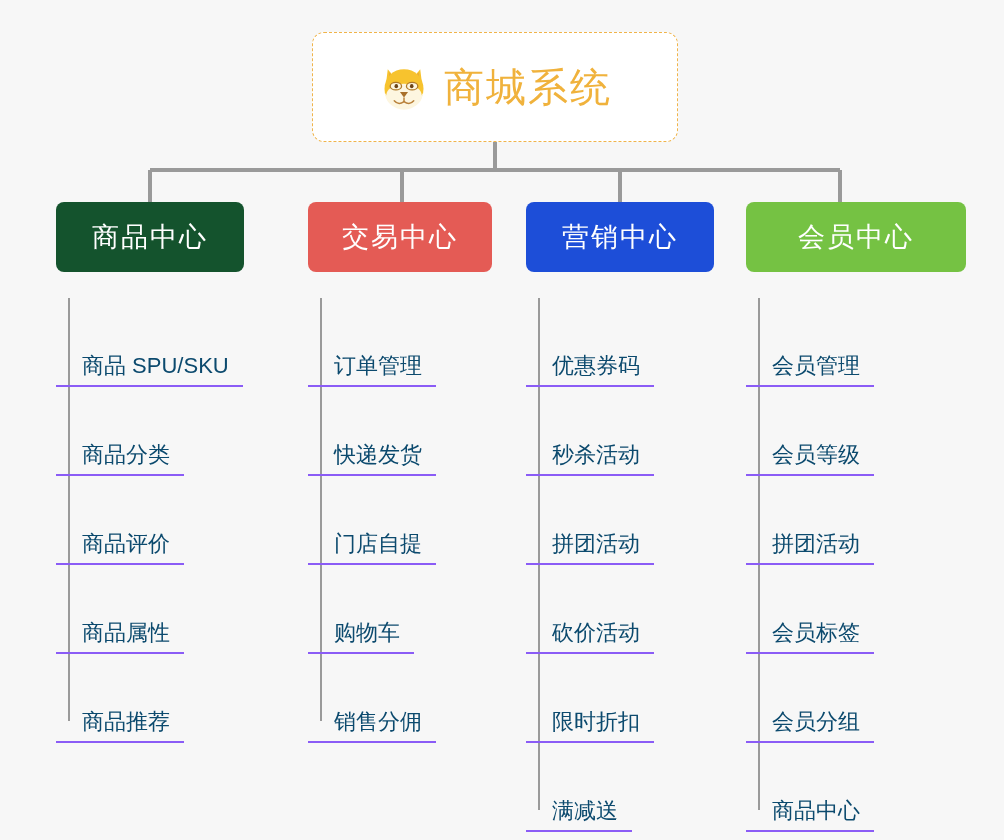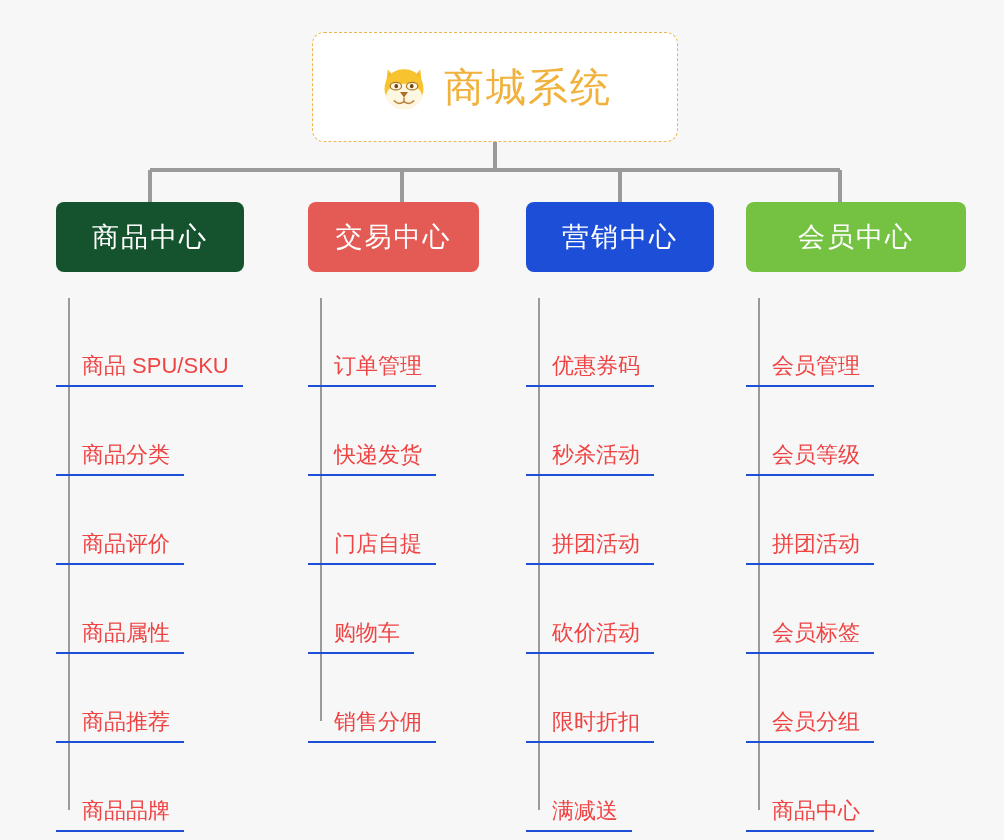--- a/index.html
+++ b/index.html
@@ -99,35 +99,35 @@
     height: 89px;
     display: flex;
     align-items: flex-end;
     box-sizing: border-box;
   }
   .leaf-label {
     display: inline-block;
     position: relative;
     padding: 0 14px 8px 26px;
     font-size: 22px;
-    color: #ef4444;
+    color: #0c4a6e;
     line-height: 1;
     white-space: nowrap;
-    border-bottom: 2px solid #1d4ed8;
+    border-bottom: 2px solid #8b5cf6;
     margin-left: -12px;
   }
 
   
   #col-0 { left: 56px;  }
   #col-1 { left: 308px; }
   #col-2 { left: 526px; }
   #col-3 { left: 746px; }
 
   #col-0 .cat-box { width: 188px; }
-  #col-1 .cat-box { width: 171px; }
+  #col-1 .cat-box { width: 184px; }
   #col-2 .cat-box { width: 188px; }
   #col-3 .cat-box { width: 220px; }
 </style>
 </head>
 <body>
 
 <div id="canvas">
 
   <svg id="connectors" viewBox="0 0 1004 840" width="1004" height="840" aria-hidden="true">
     <g stroke="#9a9a9a" stroke-width="4" fill="none" shape-rendering="crispEdges">
@@ -176,23 +176,20 @@
         </div>
       <div class="leaf-item">
           <span class="leaf-label">商品评价</span>
         </div>
       <div class="leaf-item">
           <span class="leaf-label">商品属性</span>
         </div>
       <div class="leaf-item">
           <span class="leaf-label">商品推荐</span>
         </div>
-      <div class="leaf-item">
-          <span class="leaf-label">商品品牌</span>
-        </div>
     </div>
   </div>
 
   <div class="column" id="col-1">
     <div class="cat-box" style="background:#e45b55;">
       <span>交易中心</span>
     </div>
     <div class="leaf-list">
       <div class="leaf-item">
           <span class="leaf-label">订单管理</span>

